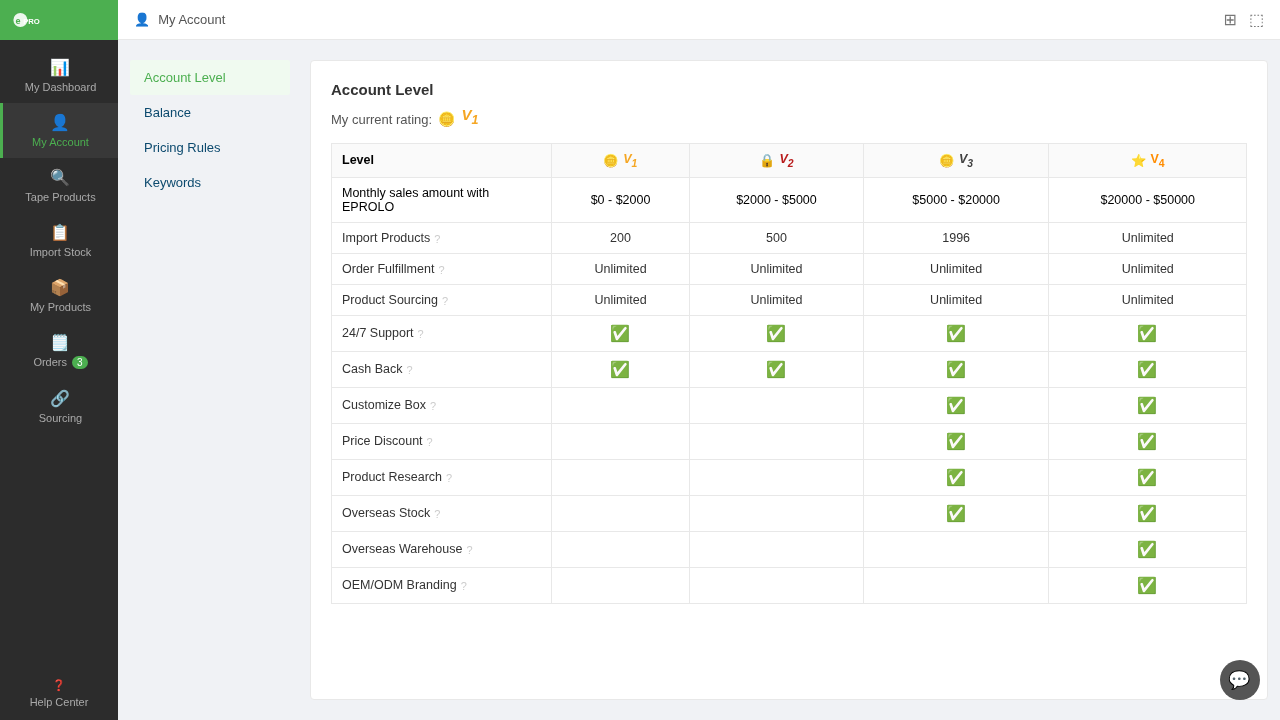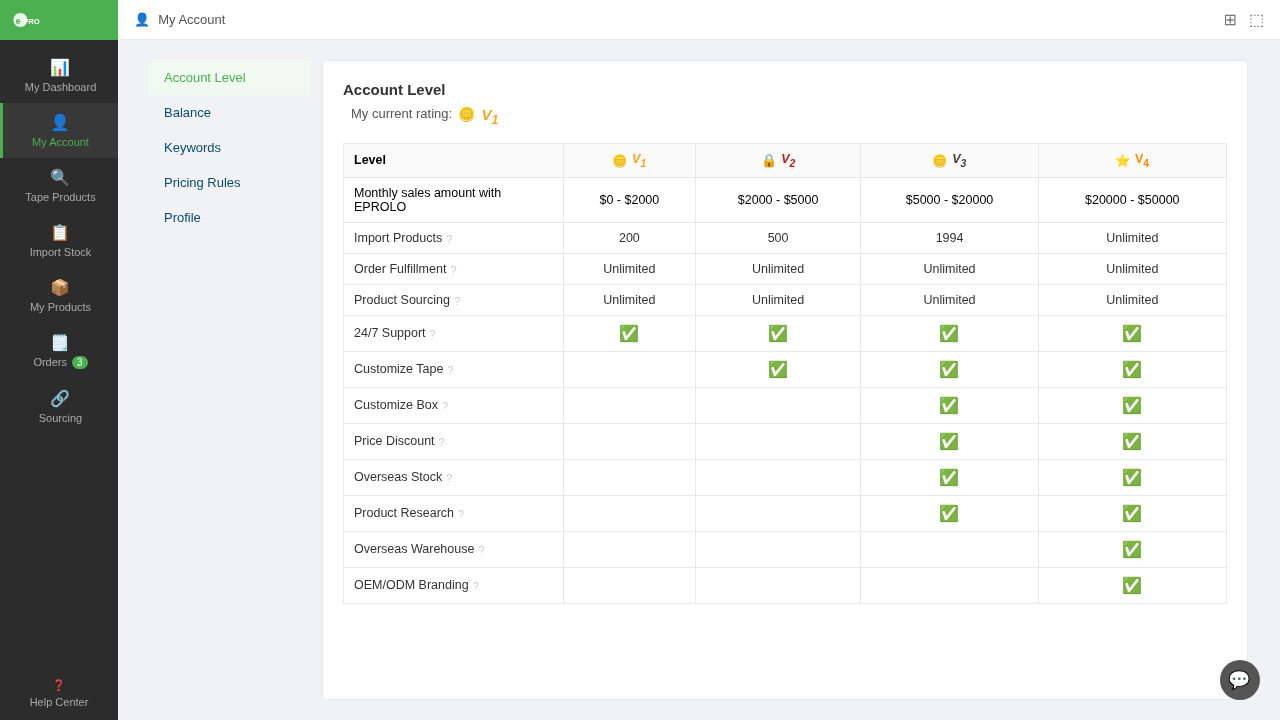--- a/index.html
+++ b/index.html
@@ -78,23 +78,23 @@
       justify-content: space-between;
     }
     .topbar-left { display: flex; align-items: center; gap: 8px; color: #555; font-size: 13px; }
     .topbar-right { display: flex; align-items: center; gap: 12px; color: #777; font-size: 16px; }
     .topbar-icon { cursor: pointer; }
 
     
     .content {
       flex: 1;
       overflow-y: auto;
-      padding: 20px 32px;
-      display: flex;
-      gap: 12px;
+      padding: 20px 12px;
+      display: flex;
+      gap: 20px;
     }
 
     
     .sub-sidebar {
       width: 160px;
       flex-shrink: 0;
     }
     .sub-sidebar-item {
       padding: 10px 14px;
       cursor: pointer;
@@ -113,26 +113,25 @@
       border: 1px solid #e8e8e8;
     }
     .panel-title {
       font-size: 15px;
       font-weight: 600;
       color: #333;
       margin-bottom: 8px;
     }
     .current-rating {
       display: flex;
-      align-items: flex-start;
+      align-items: flex-end;
       gap: 6px;
       font-size: 13px;
       color: #555;
       margin-bottom: 16px;
-      margin-left: 8px;
     }
     .coin-icon { color: #f5a623; font-size: 14px; }
     .v-level {
       font-weight: 700;
       font-style: italic;
       font-size: 15px;
     }
     .v1-color { color: #f5a623; }
 
     
@@ -259,27 +258,24 @@
   <div class="content">
 
     <div class="sub-sidebar">
       <div class="sub-sidebar-item active">
         <span>Account Level</span>
       </div>
       <div class="sub-sidebar-item">
         <span>Balance</span>
       </div>
       <div class="sub-sidebar-item">
-        <span>Keywords</span>
-      </div>
-      <div class="sub-sidebar-item">
         <span>Pricing Rules</span>
       </div>
       <div class="sub-sidebar-item">
-        <span>Profile</span>
+        <span>Keywords</span>
       </div>
     </div>
 
     <div class="panel">
       <div class="panel-title">Account Level</div>
       <div class="current-rating">
         <span>My current rating:</span>
         <span class="coin-icon">🪙</span>
         <span class="v-level v1-color v-italic">V<sub>1</sub></span>
       </div>
@@ -324,21 +320,21 @@
 </tr>
             <tr class="feature-row">
     <td>
       <span class="feature-name">
         Import Products
         <span class="help-icon">?</span>
       </span>
     </td>
     <td>200</td>
     <td>500</td>
-    <td>1994</td>
+    <td>1996</td>
     <td>Unlimited</td>
   </tr>
             <tr class="feature-row">
     <td>
       <span class="feature-name">
         Order Fulfillment
         <span class="help-icon">?</span>
       </span>
     </td>
     <td>Unlimited</td>
@@ -366,25 +362,25 @@
       </span>
     </td>
     <td><span class="check-icon">✅</span></td>
     <td><span class="check-icon">✅</span></td>
     <td><span class="check-icon">✅</span></td>
     <td><span class="check-icon">✅</span></td>
   </tr>
             <tr class="feature-row">
     <td>
       <span class="feature-name">
-        Customize Tape
-        <span class="help-icon">?</span>
-      </span>
-    </td>
-    <td></td>
+        Cash Back
+        <span class="help-icon">?</span>
+      </span>
+    </td>
+    <td><span class="check-icon">✅</span></td>
     <td><span class="check-icon">✅</span></td>
     <td><span class="check-icon">✅</span></td>
     <td><span class="check-icon">✅</span></td>
   </tr>
             <tr class="feature-row">
     <td>
       <span class="feature-name">
         Customize Box
         <span class="help-icon">?</span>
       </span>
@@ -402,33 +398,33 @@
       </span>
     </td>
     <td></td>
     <td></td>
     <td><span class="check-icon">✅</span></td>
     <td><span class="check-icon">✅</span></td>
   </tr>
             <tr class="feature-row">
     <td>
       <span class="feature-name">
+        Product Research
+        <span class="help-icon">?</span>
+      </span>
+    </td>
+    <td></td>
+    <td></td>
+    <td><span class="check-icon">✅</span></td>
+    <td><span class="check-icon">✅</span></td>
+  </tr>
+            <tr class="feature-row">
+    <td>
+      <span class="feature-name">
         Overseas Stock
-        <span class="help-icon">?</span>
-      </span>
-    </td>
-    <td></td>
-    <td></td>
-    <td><span class="check-icon">✅</span></td>
-    <td><span class="check-icon">✅</span></td>
-  </tr>
-            <tr class="feature-row">
-    <td>
-      <span class="feature-name">
-        Product Research
         <span class="help-icon">?</span>
       </span>
     </td>
     <td></td>
     <td></td>
     <td><span class="check-icon">✅</span></td>
     <td><span class="check-icon">✅</span></td>
   </tr>
             <tr class="feature-row">
     <td>

